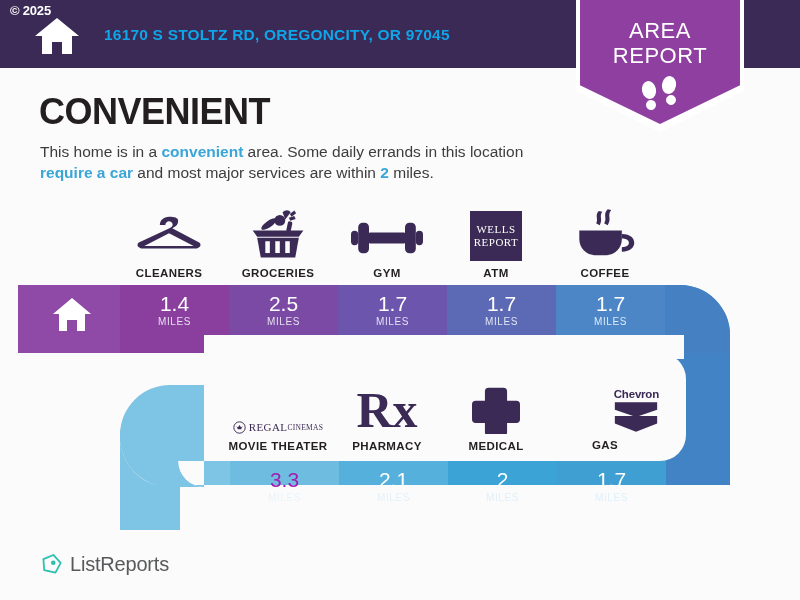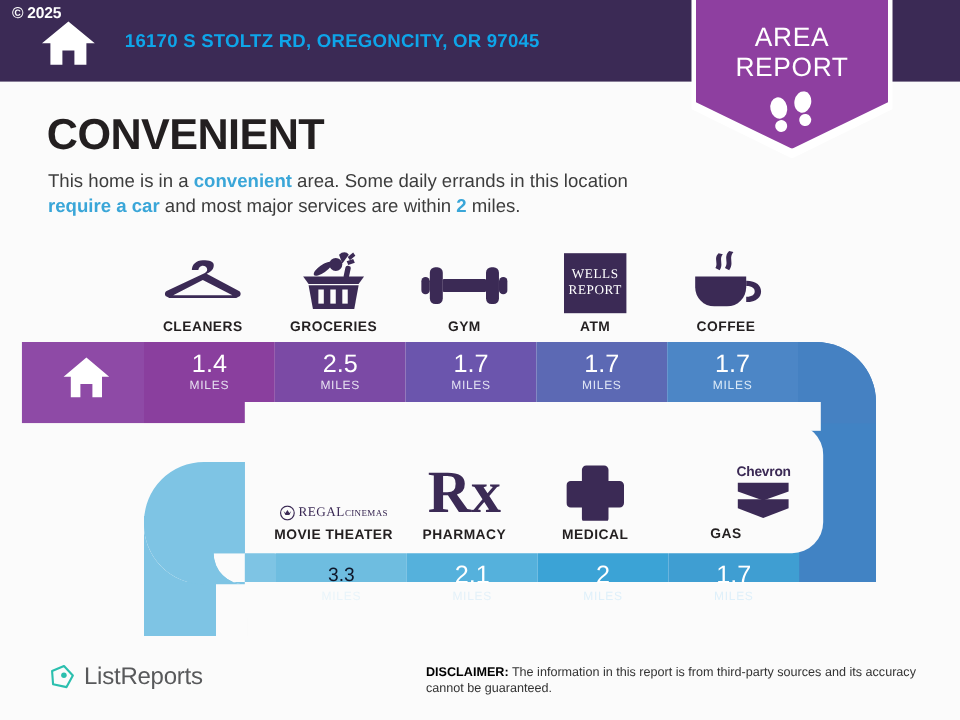--- a/index.html
+++ b/index.html
@@ -312,21 +312,21 @@
       <span style="font-size:11.5px;font-weight:bold;color:#3b2a55;line-height:13px;letter-spacing:-0.2px;">Chevron</span>
       <svg viewBox="0 0 50 34" width="46" height="32">
         <path d="M2 1 h46 v8 l-23 8 -23 -8 Z" fill="#3b2a55"></path>
         <path d="M2 16 h46 v8 l-23 9 -23 -9 Z" fill="#3b2a55"></path>
       </svg>
     </div>
     <div class="icon-label">GAS</div>
   </div>
 
   <div style="position:absolute;left:230px;top:468px;width:109px;text-align:center;z-index:6;">
-    <div style="color:#0f172a;font-size:16px;line-height:24px;">3.3</div>
+    <div style="color:#a21caf;font-size:21px;line-height:24px;">3.3</div>
     <div style="color:#e9f4fa;font-size:10px;letter-spacing:0.6px;">MILES</div>
   </div>
   <div style="position:absolute;left:339px;top:468px;width:109px;text-align:center;z-index:6;">
     <div style="color:#fff;font-size:21px;line-height:24px;">2.1</div>
     <div style="color:#e4f1f9;font-size:10px;letter-spacing:0.6px;">MILES</div>
   </div>
   <div style="position:absolute;left:448px;top:468px;width:109px;text-align:center;z-index:6;">
     <div style="color:#fff;font-size:21px;line-height:24px;">2</div>
     <div style="color:#dff0fa;font-size:10px;letter-spacing:0.6px;">MILES</div>
   </div>
@@ -336,17 +336,14 @@
   </div>
 
   <div class="logo-wrap">
     <svg viewBox="0 0 26 26" width="23" height="23">
       <path d="M13 2 L23 9 L19.5 21 H6.5 L3 9 Z" fill="none" stroke="#2bbfae" stroke-width="2" stroke-linejoin="round" transform="rotate(12 13 12)"></path>
       <circle cx="15" cy="11" r="2.6" fill="#2bbfae"></circle>
     </svg>
     <span class="logo-text">ListReports</span>
   </div>
 
-  <div class="disclaimer">
-    <b>DISCLAIMER:</b><span> The information in this report is from third-party sources and its accuracy cannot be guaranteed.</span>
-  </div>
 
 </div>
 
 </body></html>

